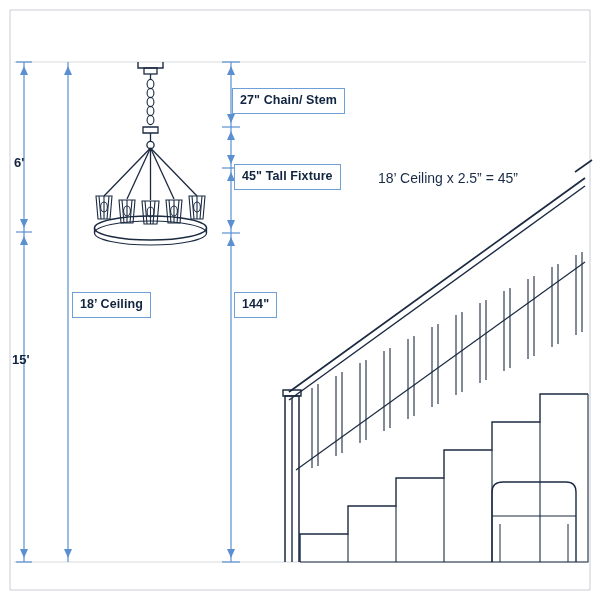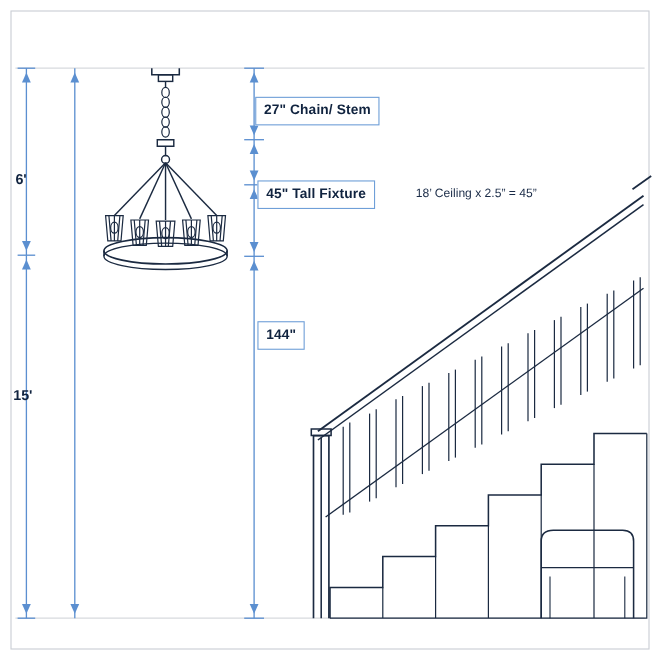--- a/index.html
+++ b/index.html
@@ -33,21 +33,21 @@
   }
   .lbl-box {
     border: 1px solid #6f9fd8;
     background: #ffffff;
     padding: 5px 7px 6px 7px;
     font-weight: bold;
     letter-spacing: 0.1px;
   }
   .lbl-plain {
     font-weight: normal;
-    font-size: 11px;
+    font-size: 14px;
     color: #1a2b47;
     background: transparent;
   }
   .lbl-side {
     font-weight: bold;
     font-size: 13px;
     color: #10233f;
   }
 </style>
 </head>
@@ -207,15 +207,16 @@
   <div class="lbl lbl-side" style="left:14px; top:156px;">6'</div>
 
   <div class="lbl lbl-side" style="left:12px; top:353px;">15'</div>
 
   <div class="lbl lbl-box" style="left:232px; top:88px;">27" Chain/ Stem</div>
 
   <div class="lbl lbl-box" style="left:234px; top:164px;">45" Tall Fixture</div>
 
   <div class="lbl lbl-plain" style="left:378px; top:171px;">18’ Ceiling x 2.5” = 45”</div>
 
+  <div class="lbl lbl-box" style="left:72px; top:292px;">18’ Ceiling</div>
 
   <div class="lbl lbl-box" style="left:234px; top:292px;">144"</div>
 </div>
 
 </body></html>

